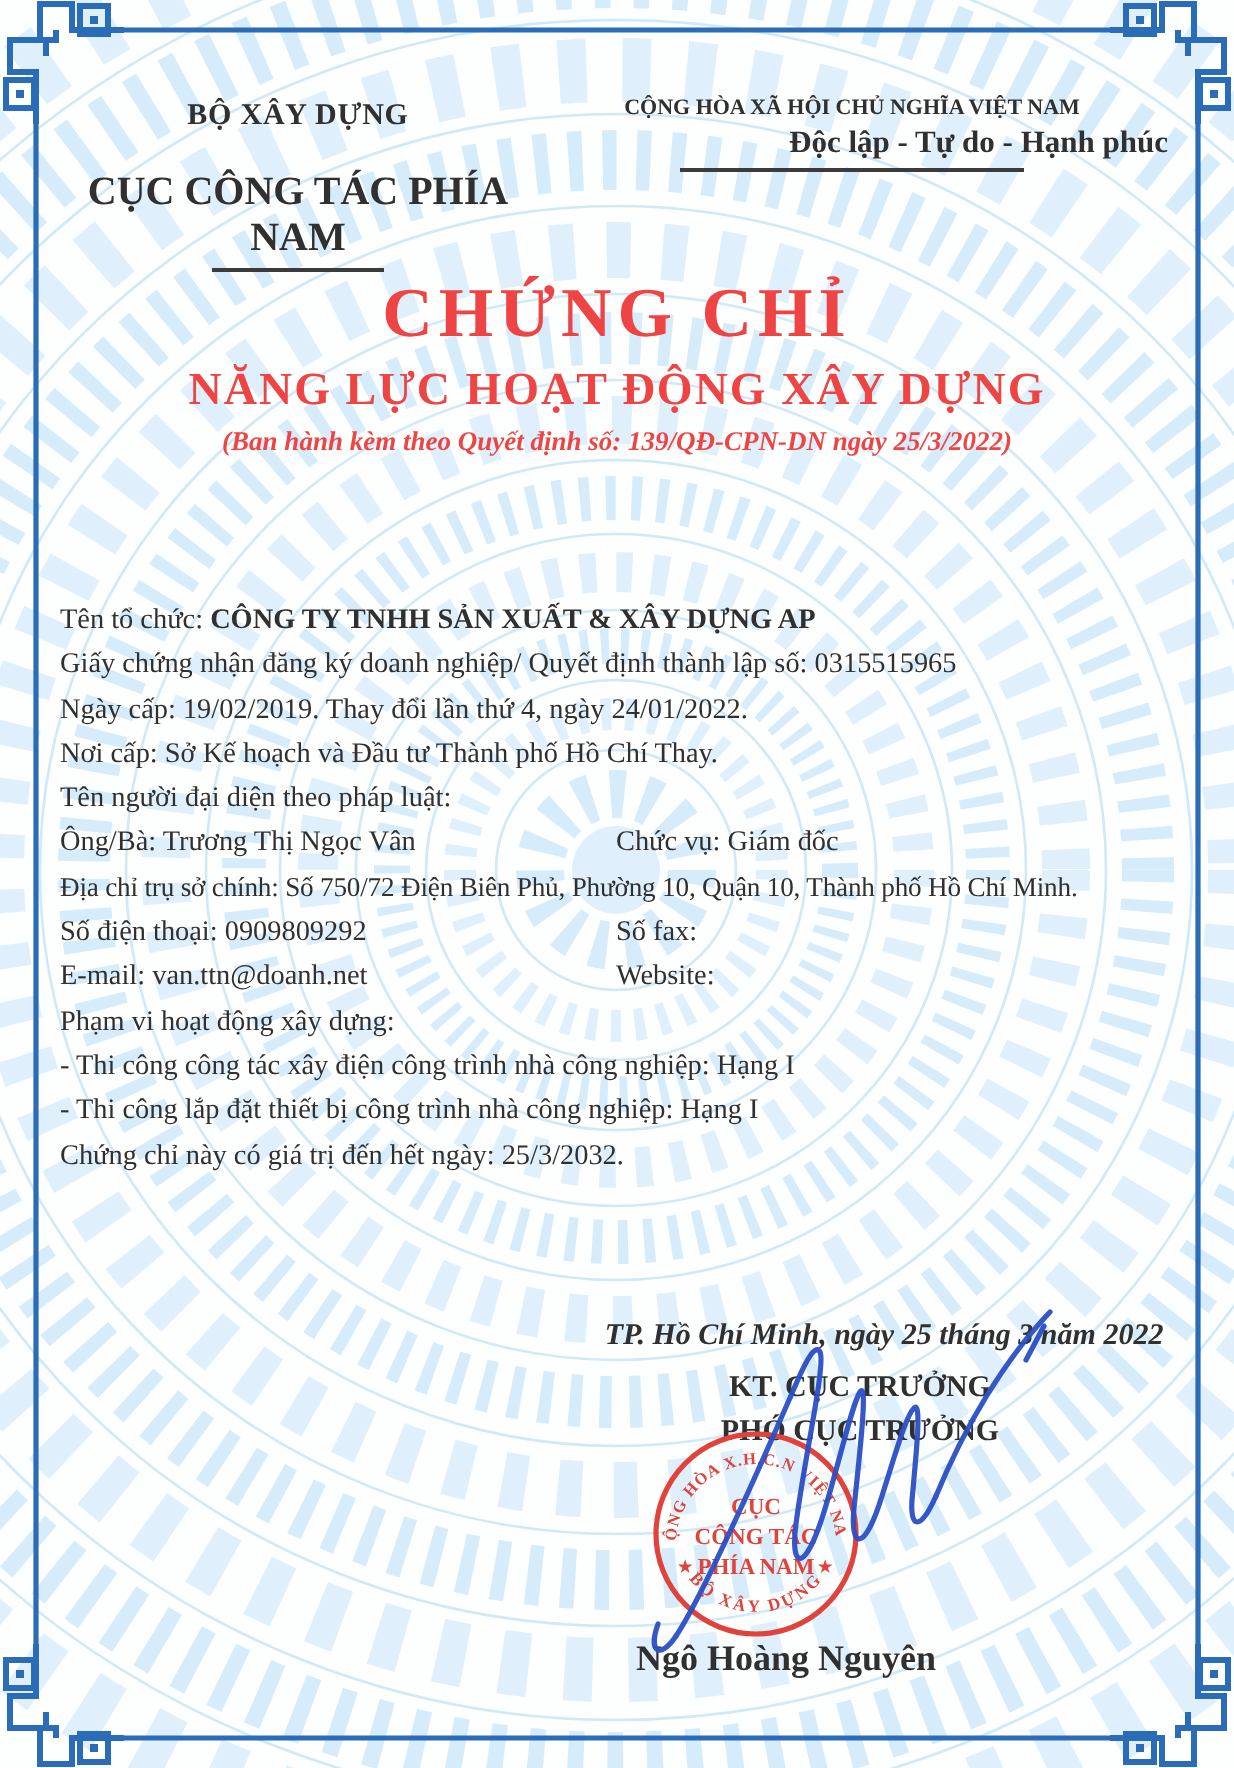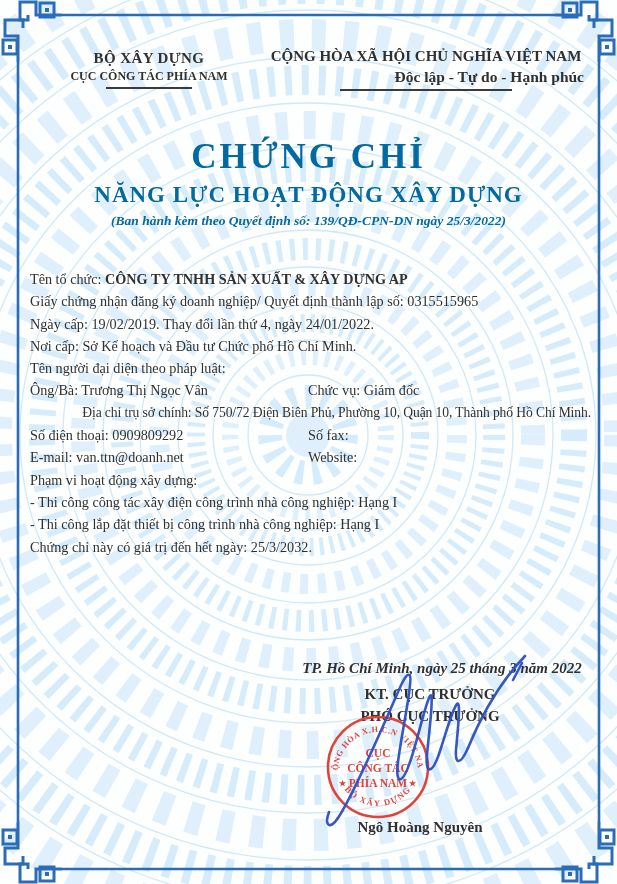--- a/index.html
+++ b/index.html
@@ -4,45 +4,45 @@
 <style>
   html,body{margin:0;padding:0;}
   body{width:617px;height:884px;position:relative;overflow:hidden;background:#fdfefe;
        font-family:"Liberation Serif","DejaVu Serif",serif;color:#303030;}
   .layer{position:absolute;inset:0;}
   svg{display:block;}
   
   .hdr-left{position:absolute;left:38px;top:50px;width:222px;text-align:center;z-index:2;}
   .hdr-right{position:absolute;left:268px;top:48px;width:316px;text-align:center;z-index:2;}
   .hdr-l1{font-size:15px;font-weight:600;letter-spacing:.4px;}
-  .hdr-l2{font-size:12px;font-weight:700;margin-top:2px;}
-  .hdr-r1{font-size:15px;font-weight:700;}
+  .hdr-l2{font-size:20px;font-weight:700;margin-top:18px;}
+  .hdr-r1{font-size:11px;font-weight:700;}
   .hdr-r2{font-size:15.5px;font-weight:700;margin-top:3px;text-align:right;}
   .rule{height:1.5px;background:#3b3b3b;margin:3px auto 0 auto;}
   .rule-left{width:86px;}
   .rule-right{width:172px;}
   
-  .title-block{position:absolute;left:0;top:138px;width:617px;text-align:center;z-index:2;color:#0369a1;}
+  .title-block{position:absolute;left:0;top:138px;width:617px;text-align:center;z-index:2;color:#ef4444;}
   .t-main{font-size:35px;font-weight:700;letter-spacing:3px;line-height:38px;}
   .t-sub{font-size:23px;font-weight:700;letter-spacing:1px;margin-top:6px;}
   .t-num{font-size:17px;font-weight:700;margin-top:9px;}
   .t-decree{font-size:13.5px;font-weight:600;font-style:italic;margin-top:5px;}
   
-  .doc-body{position:absolute;left:30px;right:26px;top:268px;z-index:2;font-size:14.2px;line-height:22.3px;}
+  .doc-body{position:absolute;left:30px;right:26px;top:299px;z-index:2;font-size:14.2px;line-height:22.3px;}
   .row{display:flex;}
   .col-l{flex:0 0 278px;}
   .bold{font-weight:700;}
-  .fit{font-size:13.6px;letter-spacing:-0.1px;text-align:right;}
+  .fit{font-size:13.6px;letter-spacing:-0.1px;}
   
   .place-date{position:absolute;left:296px;top:660px;width:292px;text-align:center;
               font-style:italic;font-weight:700;font-size:15px;z-index:2;}
   .sig-titles{position:absolute;left:320px;top:683px;width:220px;text-align:center;
               font-weight:700;font-size:15px;line-height:22px;z-index:2;}
-  .sig-name{position:absolute;left:318px;top:819px;width:204px;text-align:center;
-            font-weight:700;font-size:15px;z-index:4;}
+  .sig-name{position:absolute;left:318px;top:819px;width:204px;
+            font-weight:700;font-size:18px;z-index:4;}
   .stamp-wrap{position:absolute;left:323px;top:712px;width:110px;height:110px;z-index:3;}
   .sig-wrap{position:absolute;left:320px;top:650px;width:225px;height:190px;z-index:5;}
 </style>
 </head>
 <body>
 
 <div class="layer" style="z-index:0;">
   <svg width="617" height="884" viewBox="0 0 617 884">
     <g fill="none" opacity="0.62">
       <circle cx="308" cy="435" r="22" fill="#cde9fb" stroke="none"></circle>
@@ -112,21 +112,21 @@
 <div class="title-block">
   <div class="t-main">CHỨNG CHỈ</div>
   <div class="t-sub">NĂNG LỰC HOẠT ĐỘNG XÂY DỰNG</div>
   <div class="t-decree">(Ban hành kèm theo Quyết định số: 139/QĐ-CPN-DN ngày 25/3/2022)</div>
 </div>
 
 <div class="doc-body">
   <div><span>Tên tổ chức: </span><span class="bold">CÔNG TY TNHH SẢN XUẤT &amp; XÂY DỰNG AP</span></div>
   <div>Giấy chứng nhận đăng ký doanh nghiệp/ Quyết định thành lập số: 0315515965</div>
   <div>Ngày cấp: 19/02/2019. Thay đổi lần thứ  4, ngày 24/01/2022.</div>
-  <div>Nơi cấp: Sở Kế hoạch và Đầu tư Chức phố Hồ Chí Minh.</div>
+  <div>Nơi cấp: Sở Kế hoạch và Đầu tư Thành phố Hồ Chí Thay.</div>
   <div>Tên người đại diện theo pháp luật:</div>
   <div class="row">
     <span class="col-l">Ông/Bà: Trương Thị Ngọc Vân</span>
     <span>Chức vụ: Giám đốc</span>
   </div>
   <div class="fit">Địa chỉ trụ sở chính: Số 750/72 Điện Biên Phủ, Phường 10, Quận 10, Thành phố Hồ Chí Minh.</div>
   <div class="row">
     <span class="col-l">Số điện thoại: 0909809292</span>
     <span>Số fax:</span>
   </div>

